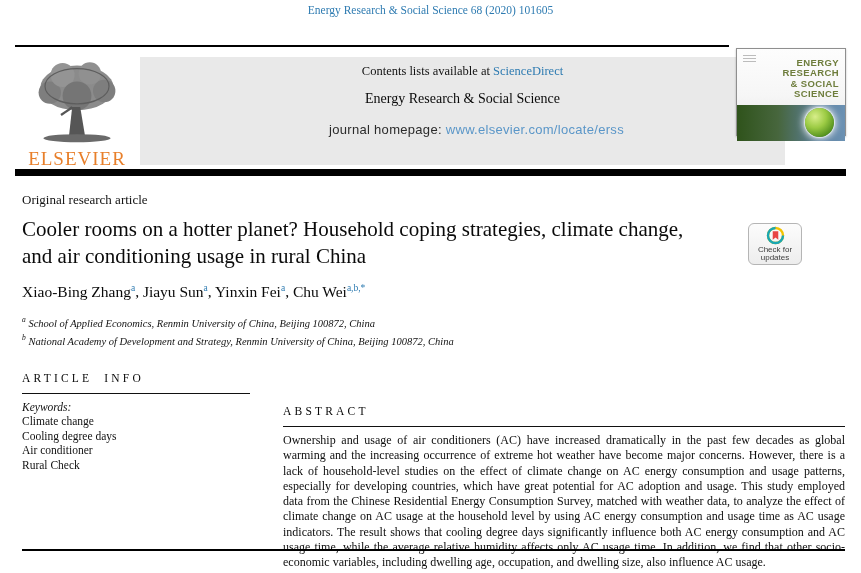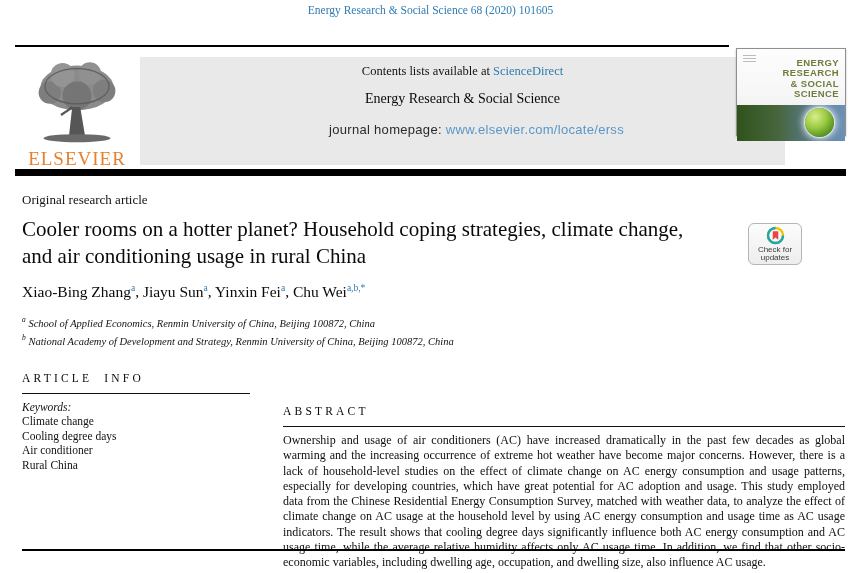--- a/index.html
+++ b/index.html
@@ -152,21 +152,21 @@
     </div>
 
   <div class="col-left">
     <div class="col-heading">ARTICLE INFO</div>
     <hr class="col-rule">
     <div class="kw-label">Keywords:</div>
     <div class="keywords" id="keywords">
         <div>Climate change</div>
         <div>Cooling degree days</div>
         <div>Air conditioner</div>
-        <div>Rural China</div>
+        <div>Rural Check</div>
       </div>
   </div>
 
   <div class="col-right">
     <div class="col-heading">ABSTRACT</div>
     <hr class="col-rule">
     <p class="abstract-text">Ownership and usage of air conditioners (AC) have increased dramatically in the past few decades as global warming and the increasing occurrence of extreme hot weather have become major concerns. However, there is a lack of household-level studies on the effect of climate change on AC energy consumption and usage patterns, especially for developing countries, which have great potential for AC adoption and usage. This study employed data from the Chinese Residential Energy Consumption Survey, matched with weather data, to analyze the effect of climate change on AC usage at the household level by using AC energy consumption and usage time as AC usage indicators. The result shows that cooling degree days significantly influence both AC energy consumption and AC usage time, while the average relative humidity affects only AC usage time. In addition, we find that other socio-economic variables, including dwelling age, occupation, and dwelling size, also influence AC usage.</p>
   </div>
 
   <div class="bottom-rule"></div>

